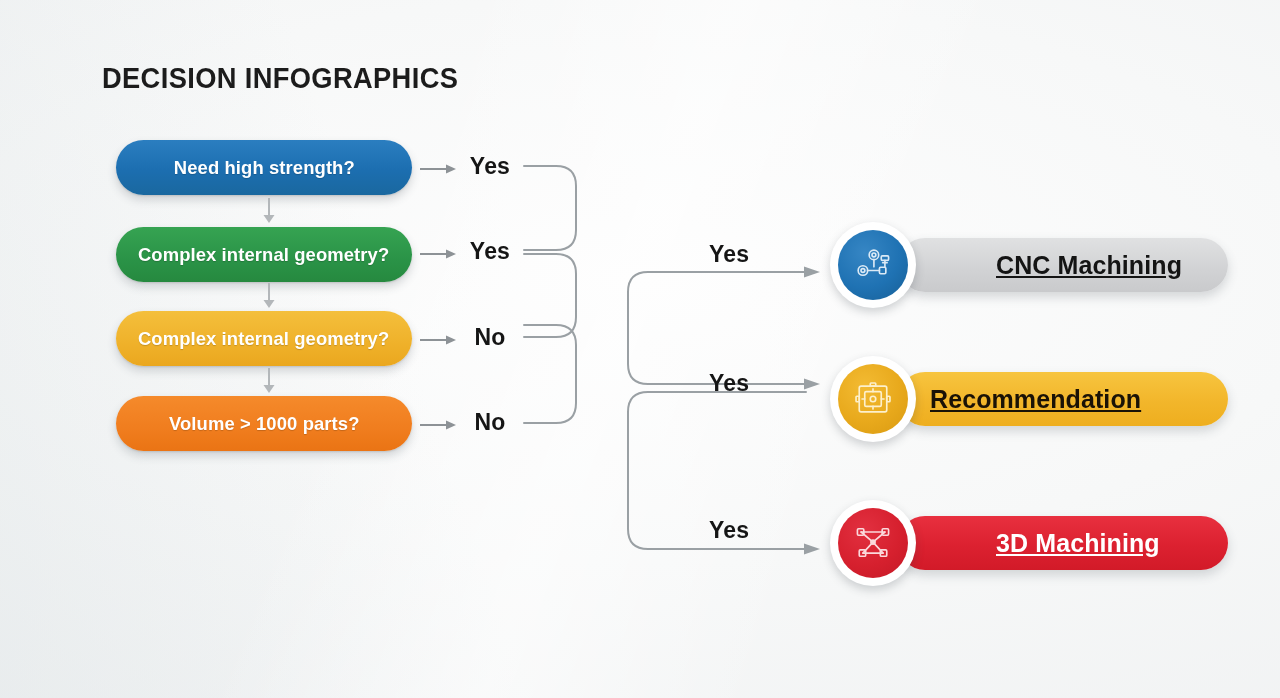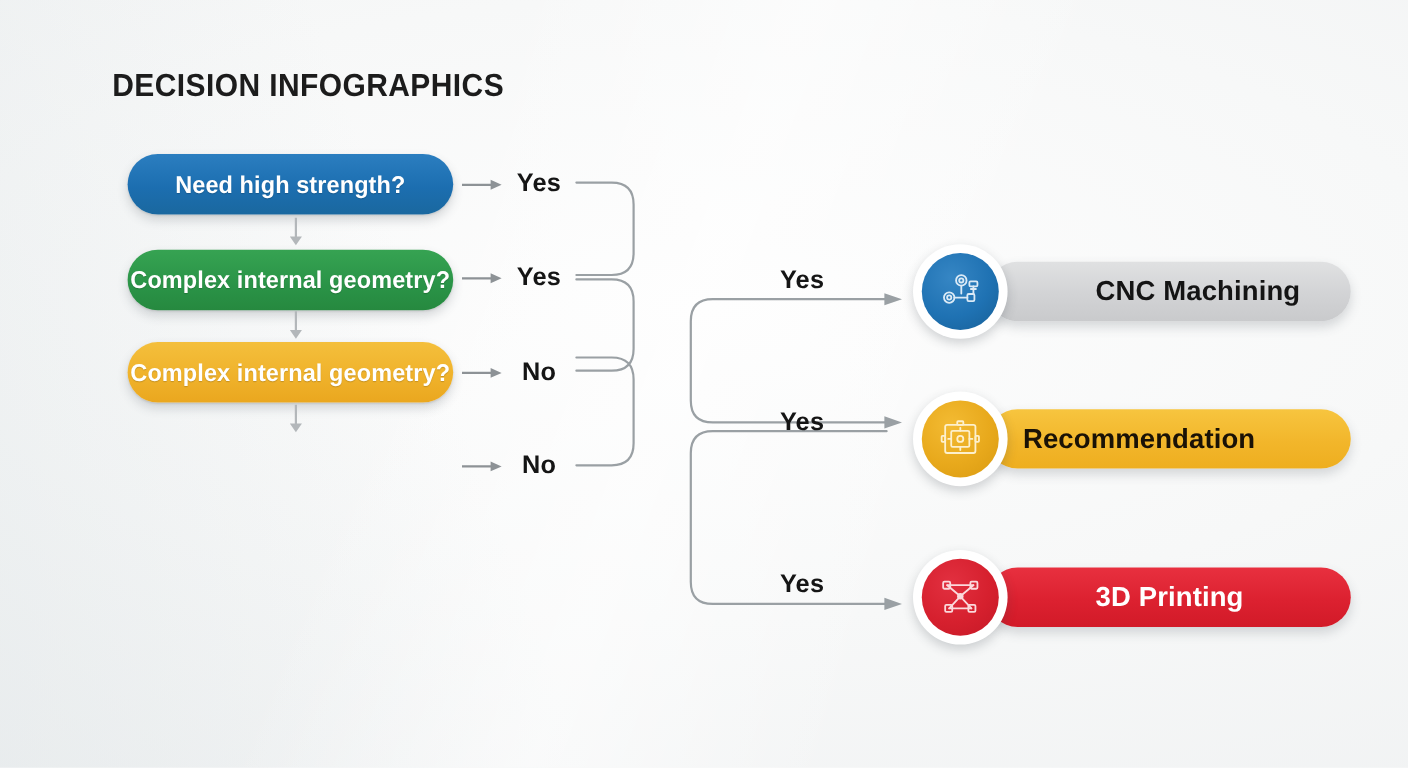--- a/index.html
+++ b/index.html
@@ -49,21 +49,21 @@
   .dbox {
     position: absolute;
     left: 116px;
     width: 296px;
     height: 55px;
     border-radius: 28px;
     display: flex;
     align-items: center;
     justify-content: center;
     color: #ffffff;
-    font-size: 22px;
+    font-size: 19px;
     font-weight: bold;
     letter-spacing: 0.1px;
     text-shadow: 0 1px 1px rgba(0,0,0,0.18);
     box-shadow: 0 5px 10px rgba(60,70,80,0.20), 0 1px 2px rgba(0,0,0,0.12);
     white-space: nowrap;
   }
   .dbox span { transform: scaleX(0.97); display:inline-block; }
   .dbox-1 { top: 140px;  background: linear-gradient(180deg, #2b7ec0 0%, #1c6eb0 55%, #1a689f 100%); }
   .dbox-2 { top: 227px;  background: linear-gradient(180deg, #36a352 0%, #2a9347 60%, #26893f 100%); }
   .dbox-3 { top: 311px;  background: linear-gradient(180deg, #f4bf3c 0%, #efb12a 60%, #eaa71f 100%); }
@@ -137,20 +137,21 @@
     display: flex;
     align-items: center;
     box-shadow: 0 5px 11px rgba(60,70,80,0.20);
   }
   .res-label {
     margin-left: 98px;
     font-size: 25px;
     font-weight: bold;
     letter-spacing: 0.1px;
     white-space: nowrap;
+    text-decoration: underline;
   }
   .res-badge {
     position: absolute;
     left: 0;
     top: -12px;
     width: 86px;
     height: 86px;
     border-radius: 50%;
     background: #ffffff;
     box-shadow: 0 4px 10px rgba(50,60,70,0.22);
@@ -217,20 +218,23 @@
   <div class="title">DECISION INFOGRAPHICS</div>
 
   <div class="dbox dbox-1">
     <span>Need high strength?</span>
   </div>
   <div class="dbox dbox-2">
     <span>Complex internal geometry?</span>
   </div>
   <div class="dbox dbox-3">
     <span>Complex internal geometry?</span>
+  </div>
+  <div class="dbox dbox-4">
+    <span>Volume &gt; 1000 parts?</span>
   </div>
 
   <div class="down-arrow da-1">
     <svg viewBox="0 0 14 30" width="14" height="30" aria-hidden="true">
       <path d="M7 1 V21" stroke="currentColor" stroke-width="2" fill="none"></path>
       <path d="M1.5 18 L7 26 L12.5 18 Z" fill="currentColor"></path>
     </svg>
   </div>
   <div class="down-arrow da-2">
     <svg viewBox="0 0 14 30" width="14" height="30" aria-hidden="true">
@@ -335,21 +339,21 @@
           <rect x="21" y="6.5" width="6" height="3.5" rx="0.8"></rect>
           <rect x="5.5" y="21" width="3.5" height="6" rx="0.8"></rect>
           <rect x="39" y="21" width="3.5" height="6" rx="0.8"></rect>
         </svg>
       </div>
     </div>
   </div>
 
   <div class="rescard card-3dp">
     <div class="res-pill">
-      <div class="res-label">3D Printing</div>
+      <div class="res-label">3D Machining</div>
     </div>
     <div class="res-badge">
       <div class="res-badge-inner">
         <svg viewBox="0 0 48 48" width="44" height="44" fill="none" stroke="#fbd9dc" stroke-width="1.8" stroke-linecap="round" stroke-linejoin="round" aria-hidden="true">
           <circle cx="24" cy="23" r="3.2" fill="#fbd9dc" stroke="none"></circle>
           <path d="M24 23 L11 12"></path>
           <path d="M24 23 L37 12"></path>
           <path d="M24 23 L13 35"></path>
           <path d="M24 23 L35 35"></path>
           <path d="M13 35 H35"></path>

